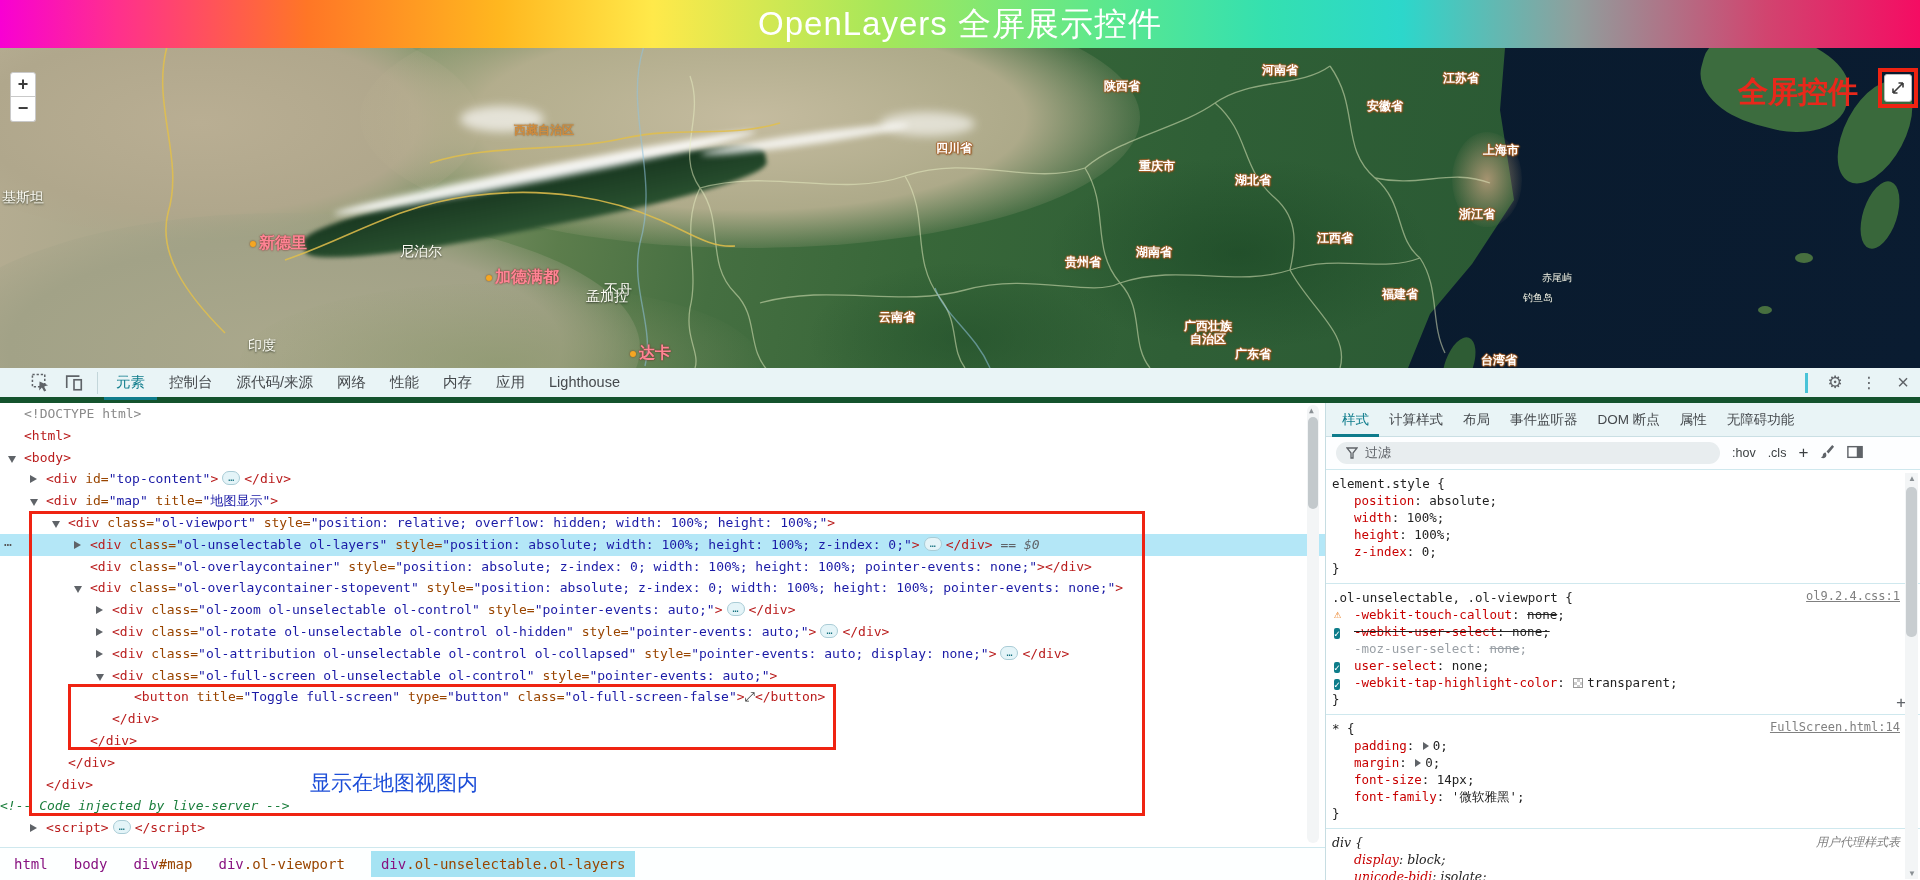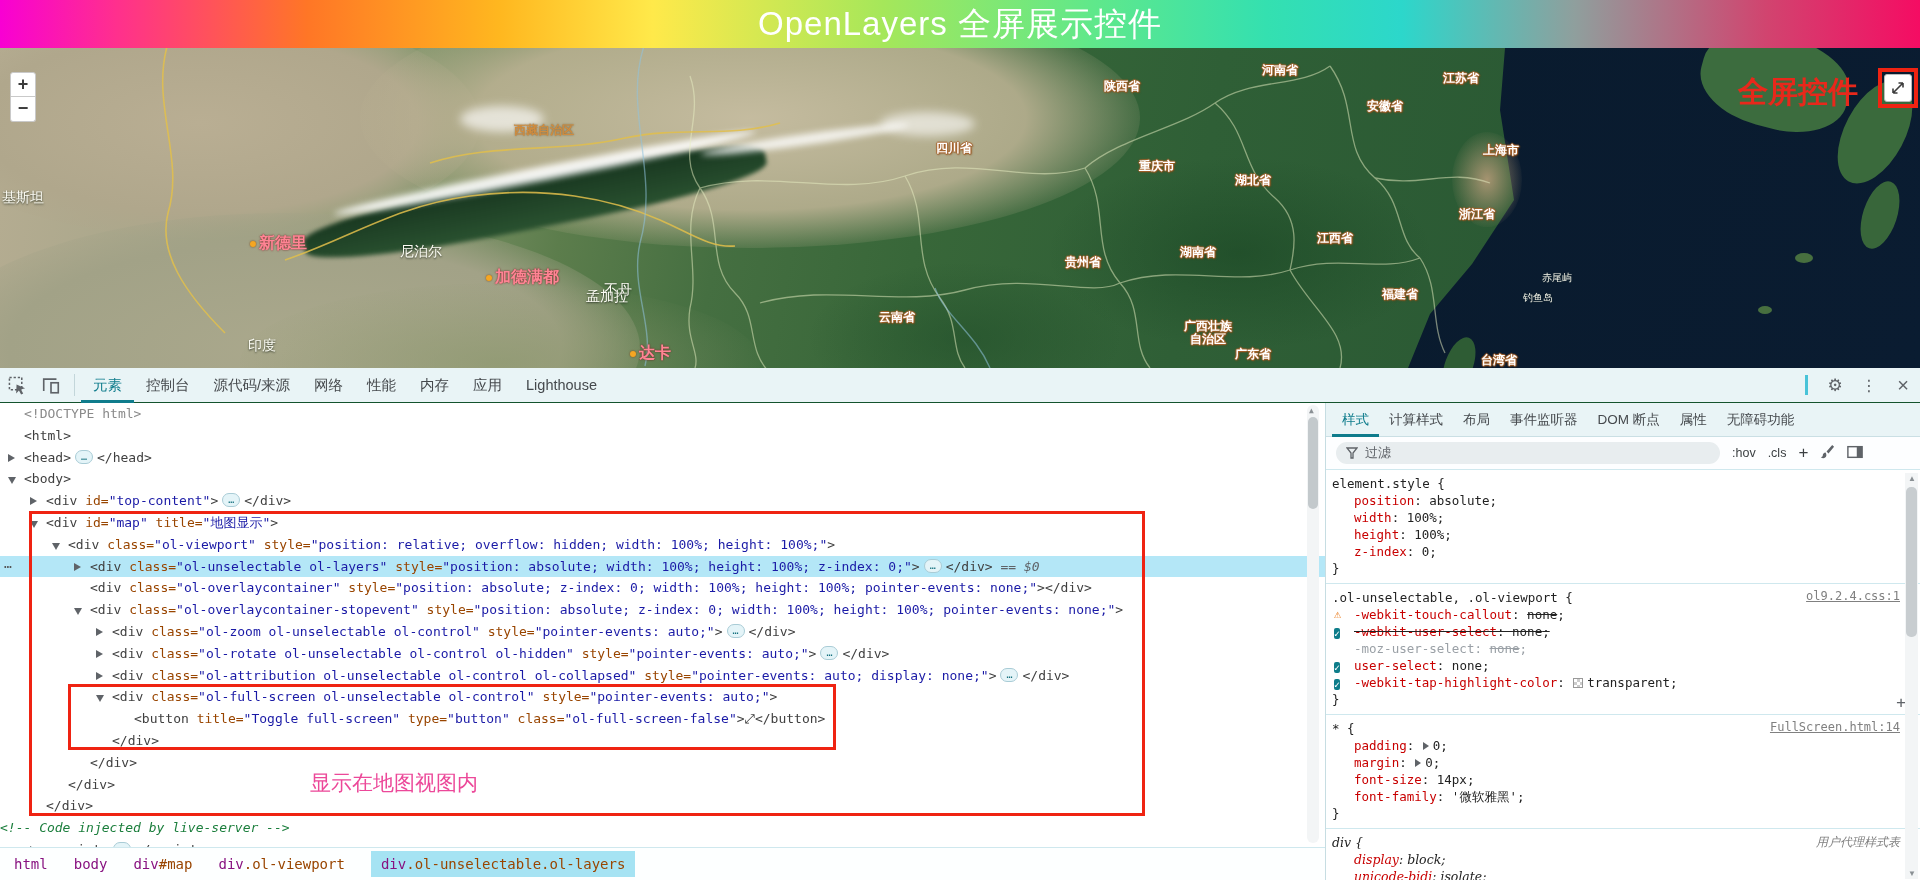--- a/index.html
+++ b/index.html
@@ -37,48 +37,48 @@
   .zbtn:first-child { border-radius:3px 3px 0 0; }
   .zbtn:last-child { border-radius:0 0 3px 3px; border-top:none; }
   #fs-note { position:absolute; left:1738px; top:24px; font-size:30px; color:#e8281b; font-weight:bold; }
   #fs-box { position:absolute; left:1878px; top:20px; width:40px; height:40px; border:4px solid #ef2312;
     display:flex; align-items:center; justify-content:center; background:transparent; }
   #fs-btn { width:28px; height:28px; background:#fff; border-radius:3px; border:1px solid #bbb;
     display:flex; align-items:center; justify-content:center; cursor:pointer; }
 
   
   #dt-bar { position:absolute; left:0; top:368px; width:1920px; height:35px; background:#e9f4f6;
-    border-bottom:1px solid #14532d; display:flex; align-items:center; }
+    border-bottom:6px solid #14532d; display:flex; align-items:center;padding-left:23px; }
   .dt-icon { width:34px; height:35px; display:flex; align-items:center; justify-content:center; color:#5f6368; cursor:pointer; }
   #dt-sep { width:1px; height:22px; background:#c3d6da; margin:0 6px; }
   .dt-tab { padding:0 12px; height:35px; line-height:35px; font-size:14.5px; color:#45494d; cursor:pointer; white-space:nowrap; }
   .dt-tab.sel { color:#0f7c8c; box-shadow:inset 0 -3px 0 #0f7c8c; }
   #dt-right { margin-left:auto; display:flex; align-items:center; }
   #dt-blue-sep { width:3px; height:20px; background:#49c3d8; margin-right:10px; }
   .dt-gear { font-size:17px; } .dt-kebab { font-size:16px; letter-spacing:0; } .dt-close { font-size:20px; }
 
   
   #left-panel { position:absolute; left:0; top:403px; width:1325px; height:445px; background:#fff; }
   #tree { position:relative; width:1325px; height:444px; overflow:hidden;
     font-family:"DejaVu Sans Mono","Liberation Mono",monospace; font-size:13px; color:#303030; }
   .trow { position:relative; height:21.8px; line-height:21.8px; white-space:nowrap; }
   .trow.sel { background:#b4e7f7; }
   .gut { position:absolute; left:4px; color:#555; letter-spacing:-1px; }
   .ar { position:absolute; top:7px; width:0; height:0; }
   .ar-r { border-left:7px solid #5f6368; border-top:4.5px solid transparent; border-bottom:4.5px solid transparent; }
   .ar-d { top:9px; border-top:7px solid #5f6368; border-left:4.5px solid transparent; border-right:4.5px solid transparent; }
-  .tk-t { color:#404040; } .tk-a { color:#994500; } .tk-v { color:#1a1aa6; }
+  .tk-t { color:#b91c1c; } .tk-a { color:#994500; } .tk-v { color:#1a1aa6; }
   .tk-p { color:#303030; } .tk-g { color:#8a8a8a; } .tk-c { color:#1b7e3c; }
   .tk-eq { color:#5f6368; font-style:italic; }
   .pill { display:inline-block; margin:0 4px; padding:0 5px; border-radius:7px; background:#e4f4f8;
     border:1px solid #a9ccd6; color:#14707e; font-size:10px; line-height:12px; vertical-align:2px; cursor:pointer; }
   .redbox { position:absolute; border:3px solid #ef2312; pointer-events:none; }
   #redbox-outer { left:29px; top:108px; width:1116px; height:305px; }
   #redbox-inner { left:68px; top:281px; width:768px; height:66px; }
-  #tree-note { position:absolute; left:310px; top:366px; font-size:21px; color:#ec4899; }
+  #tree-note { position:absolute; left:310px; top:366px; font-size:21px; color:#1d4ed8; }
   #el-scroll { position:absolute; right:6px; top:2px; width:12px; height:438px; background:#f3f5f6; border-radius:6px; }
   #el-thumb { position:absolute; left:1px; top:12px; width:10px; height:92px; background:#c3c9cc; border-radius:5px; }
   #el-up { position:absolute; left:2px; top:1px; font-size:8px; color:#8a9094; }
   #crumbs { position:absolute; left:0; top:444px; width:1325px; height:33px; border-top:1px solid #cfe8ee;
     background:#fdffff; display:flex; align-items:center; gap:26px; padding-left:14px;
     font-family:"DejaVu Sans Mono","Liberation Mono",monospace; font-size:14px; }
   .crumb { cursor:pointer; white-space:nowrap; }
   .crumb .ca { color:#881280; } .crumb .cb { color:#994500; }
   .crumb.sel { background:#a5e3f3; padding:5px 10px; }
 
@@ -188,21 +188,21 @@
         <span class="mlabel mk-prov" style="left: 936px; top: 94px;">四川省</span>
         <span class="mlabel mk-prov" style="left: 1104px; top: 32px;">陕西省</span>
         <span class="mlabel mk-prov" style="left: 1262px; top: 16px;">河南省</span>
         <span class="mlabel mk-prov" style="left: 1443px; top: 24px;">江苏省</span>
         <span class="mlabel mk-prov" style="left: 1367px; top: 52px;">安徽省</span>
         <span class="mlabel mk-prov" style="left: 1139px; top: 112px;">重庆市</span>
         <span class="mlabel mk-prov" style="left: 1235px; top: 126px;">湖北省</span>
         <span class="mlabel mk-prov" style="left: 1483px; top: 96px;">上海市</span>
         <span class="mlabel mk-prov" style="left: 1459px; top: 160px;">浙江省</span>
         <span class="mlabel mk-prov" style="left: 1317px; top: 184px;">江西省</span>
-        <span class="mlabel mk-prov" style="left: 1180px; top: 198px;">湖南省</span>
+        <span class="mlabel mk-prov" style="left: 1136px; top: 198px;">湖南省</span>
         <span class="mlabel mk-prov" style="left: 1065px; top: 208px;">贵州省</span>
         <span class="mlabel mk-prov" style="left: 879px; top: 263px;">云南省</span>
         <span class="mlabel mk-prov" style="left: 1382px; top: 240px;">福建省</span>
         <span class="mlabel mk-prov2" style="left: 1184px; top: 272px;">广西壮族
 自治区</span>
         <span class="mlabel mk-prov" style="left: 1235px; top: 300px;">广东省</span>
         <span class="mlabel mk-prov" style="left: 1481px; top: 306px;">台湾省</span>
         <span class="mlabel mk-small" style="left: 1542px; top: 224px;">赤尾屿</span>
         <span class="mlabel mk-small" style="left: 1523px; top: 244px; font-family: Liberation Serif, serif;">钓鱼岛</span>
       </div>
@@ -250,21 +250,20 @@
         <div class="dt-icon dt-kebab">⋮</div>
         <div class="dt-icon dt-close">×</div>
       </div>
   </div>
 
   <div id="left-panel">
     <div id="tree">
       <div id="tree-rows">
           <div class="trow" style="padding-left: 24px;"><span class="tk-g">&lt;!DOCTYPE html&gt;</span></div>
           <div class="trow" style="padding-left: 24px;"><span class="tk-t">&lt;html&gt;</span></div>
-          <div class="trow" style="padding-left: 24px;"><span class="ar ar-r" style="left: 8px;"></span><span class="tk-t">&lt;head&gt;</span><span class="pill">…</span><span class="tk-t">&lt;/head&gt;</span></div>
           <div class="trow" style="padding-left: 24px;"><span class="ar ar-d" style="left: 8px;"></span><span class="tk-t">&lt;body&gt;</span></div>
           <div class="trow" style="padding-left: 46px;"><span class="ar ar-r" style="left: 30px;"></span><span class="tk-t">&lt;div </span><span class="tk-a">id=</span><span class="tk-v">"top-content"</span><span class="tk-t">&gt;</span><span class="pill">…</span><span class="tk-t">&lt;/div&gt;</span></div>
           <div class="trow" style="padding-left: 46px;"><span class="ar ar-d" style="left: 30px;"></span><span class="tk-t">&lt;div </span><span class="tk-a">id=</span><span class="tk-v">"map"</span><span class="tk-p"> </span><span class="tk-a">title=</span><span class="tk-v">"地图显示"</span><span class="tk-t">&gt;</span></div>
           <div class="trow" style="padding-left: 68px;"><span class="ar ar-d" style="left: 52px;"></span><span class="tk-t">&lt;div </span><span class="tk-a">class=</span><span class="tk-v">"ol-viewport"</span><span class="tk-p"> </span><span class="tk-a">style=</span><span class="tk-v">"position: relative; overflow: hidden; width: 100%; height: 100%;"</span><span class="tk-t">&gt;</span></div>
           <div class="trow sel" style="padding-left: 90px;"><span class="gut">⋯</span><span class="ar ar-r" style="left: 74px;"></span><span class="tk-t">&lt;div </span><span class="tk-a">class=</span><span class="tk-v">"ol-unselectable ol-layers"</span><span class="tk-p"> </span><span class="tk-a">style=</span><span class="tk-v">"position: absolute; width: 100%; height: 100%; z-index: 0;"</span><span class="tk-t">&gt;</span><span class="pill">…</span><span class="tk-t">&lt;/div&gt;</span><span class="tk-eq"> == $0</span></div>
           <div class="trow" style="padding-left: 90px;"><span class="tk-t">&lt;div </span><span class="tk-a">class=</span><span class="tk-v">"ol-overlaycontainer"</span><span class="tk-p"> </span><span class="tk-a">style=</span><span class="tk-v">"position: absolute; z-index: 0; width: 100%; height: 100%; pointer-events: none;"</span><span class="tk-t">&gt;&lt;/div&gt;</span></div>
           <div class="trow" style="padding-left: 90px;"><span class="ar ar-d" style="left: 74px;"></span><span class="tk-t">&lt;div </span><span class="tk-a">class=</span><span class="tk-v">"ol-overlaycontainer-stopevent"</span><span class="tk-p"> </span><span class="tk-a">style=</span><span class="tk-v">"position: absolute; z-index: 0; width: 100%; height: 100%; pointer-events: none;"</span><span class="tk-t">&gt;</span></div>
           <div class="trow" style="padding-left: 112px;"><span class="ar ar-r" style="left: 96px;"></span><span class="tk-t">&lt;div </span><span class="tk-a">class=</span><span class="tk-v">"ol-zoom ol-unselectable ol-control"</span><span class="tk-p"> </span><span class="tk-a">style=</span><span class="tk-v">"pointer-events: auto;"</span><span class="tk-t">&gt;</span><span class="pill">…</span><span class="tk-t">&lt;/div&gt;</span></div>
           <div class="trow" style="padding-left: 112px;"><span class="ar ar-r" style="left: 96px;"></span><span class="tk-t">&lt;div </span><span class="tk-a">class=</span><span class="tk-v">"ol-rotate ol-unselectable ol-control ol-hidden"</span><span class="tk-p"> </span><span class="tk-a">style=</span><span class="tk-v">"pointer-events: auto;"</span><span class="tk-t">&gt;</span><span class="pill">…</span><span class="tk-t">&lt;/div&gt;</span></div>
           <div class="trow" style="padding-left: 112px;"><span class="ar ar-r" style="left: 96px;"></span><span class="tk-t">&lt;div </span><span class="tk-a">class=</span><span class="tk-v">"ol-attribution ol-unselectable ol-control ol-collapsed"</span><span class="tk-p"> </span><span class="tk-a">style=</span><span class="tk-v">"pointer-events: auto; display: none;"</span><span class="tk-t">&gt;</span><span class="pill">…</span><span class="tk-t">&lt;/div&gt;</span></div>

